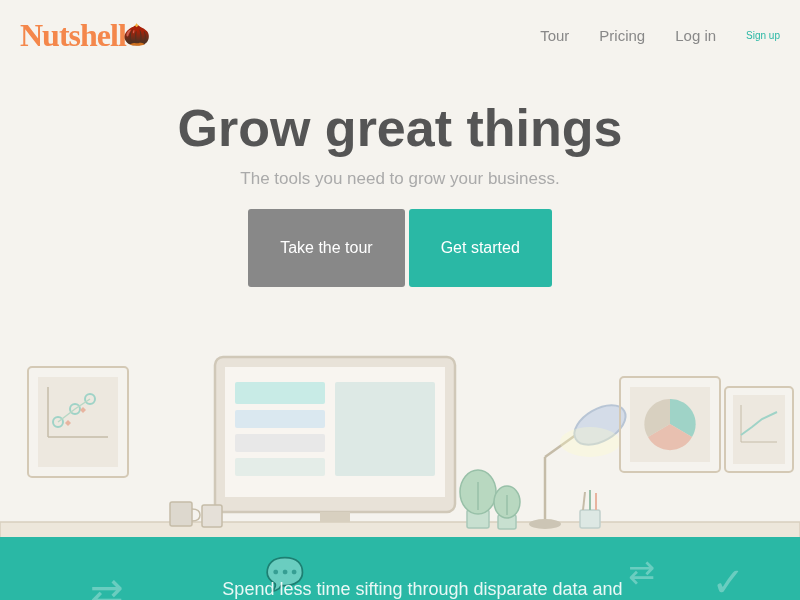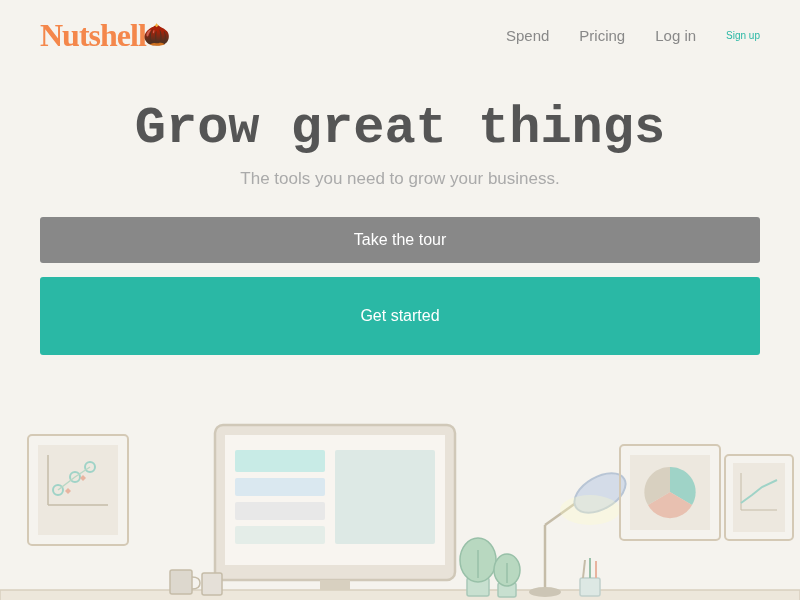--- a/index.html
+++ b/index.html
@@ -2,21 +2,21 @@
 <html><head>
   <meta charset="utf-8">
   <style>
     * { margin: 0; padding: 0; box-sizing: border-box; }
     body { width: 800px; height: 600px; overflow: hidden; font-family: 'Georgia', serif; background: #f5f3ee; }
 
     
     nav {
       display: flex;
       justify-content: space-between;
-      padding: 0 40px;
+      padding: 0 20px;
       height: 70px;
       background: #f5f3ee;
     }
     .nav-logo {
       font-size: 32px;
       font-weight: bold;
       color: #f4874b;
       font-family: 'Georgia', serif;
       letter-spacing: -1px;
     }
@@ -40,36 +40,35 @@
 
     
     .hero {
       text-align: center;
       padding: 30px 40px 10px;
     }
     .hero-title {
       font-size: 52px;
       color: #555;
       font-weight: bold;
-      font-family: Liberation Mono, monospace;
+      font-family: Liberation Sans, sans-serif;
       line-height: 1.1;
       margin-bottom: 12px;
     }
     .hero-subtitle {
       font-size: 17px;
       color: #aaa;
       font-family: Arial, sans-serif;
-      margin-bottom: 28px;
+      margin-bottom: 20px;
     }
     .hero-buttons {
       display: flex;
       justify-content: center;
-      gap: 14px;
+      gap: 4px;
       margin-bottom: 30px;
-      flex-direction: column;
     }
     .btn-tour {
       background: #888;
       color: #fff;
       border: none;
       padding: 14px 32px;
       font-size: 16px;
       font-family: Arial, sans-serif;
       cursor: pointer;
       border-radius: 3px;
@@ -137,21 +136,21 @@
 <body>
 
 <nav>
   <div style="display:flex;align-items:center;gap:0;">
     <span class="nav-logo">
       <span>Nutshell</span>
     </span>
     <span style="font-size:22px;margin-left:-2px;">🌰</span>
   </div>
   <div class="nav-links">
-    <a href="#" class="nav-link">Spend</a>
+    <a href="#" class="nav-link">Tour</a>
     <a href="#" class="nav-link">Pricing</a>
     <a href="#" class="nav-link">Log in</a>
     <a href="#" class="nav-link nav-signup">Sign up</a>
   </div>
 </nav>
 
 <section class="hero">
   <h1 class="hero-title">Grow great things</h1>
   <p class="hero-subtitle">The tools you need to grow your business.</p>
   <div class="hero-buttons">

